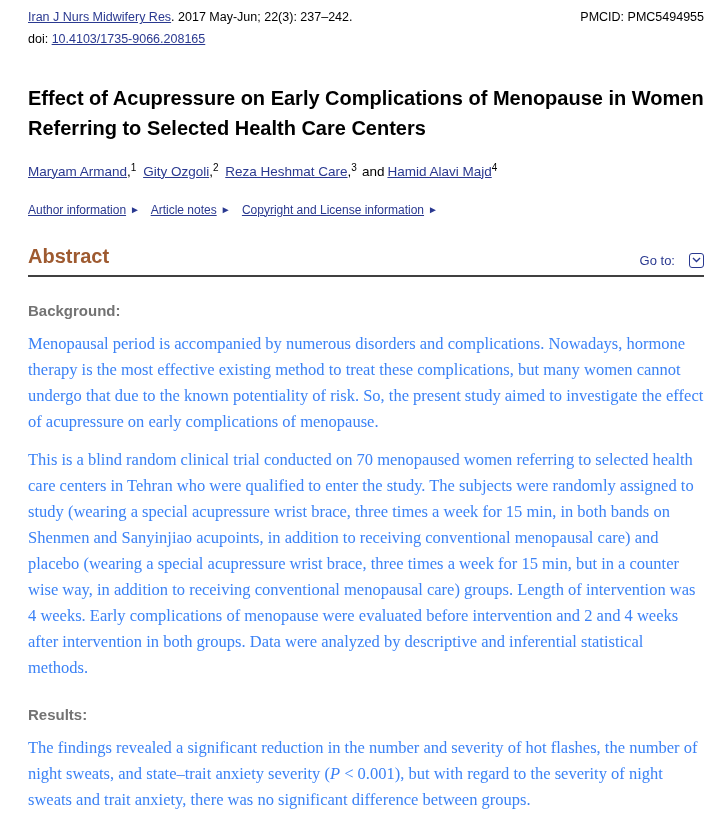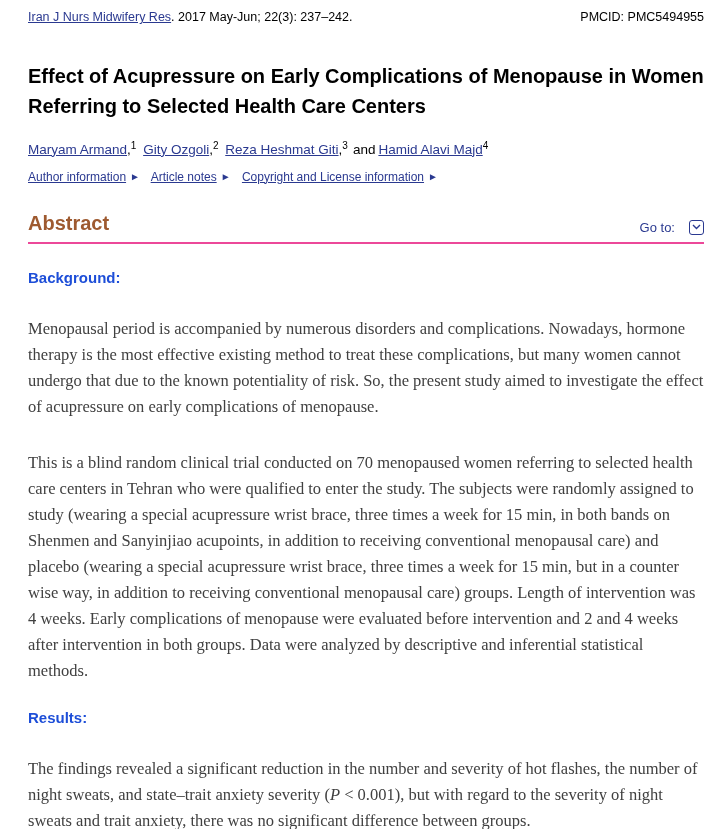--- a/index.html
+++ b/index.html
@@ -40,38 +40,38 @@
   }
 
   
   .authors { margin-top: 15px; font-size: 13.5px; line-height: 17px; }
   .authors sup { font-size: 10px; color: #000; }
   .author-sep { color: #000; }
   .author-connector { margin: 0 3px 0 5px; text-align: center; }
   .author + .author { margin-left: 3px; }
 
   
-  .author-nav { margin-top: 12px; font-size: 12px; line-height: 15px; }
+  .author-nav { margin-top: 23px; font-size: 12px; line-height: 15px; }
   .author-nav a.link { margin-right: 4px; }
   .tri-icon {
     color: #2a3990;
     font-size: 10px;
     margin-right: 8px;
     display: inline-block;
     transform: translateY(-1px);
   }
 
   
   .abstract-bar {
     display: flex;
     justify-content: space-between;
     align-items: flex-end;
     margin-top: 27px;
     padding-bottom: 7px;
-    border-bottom: 2px solid #ec4899;
+    border-bottom: 2px solid #404040;
   }
   h2.abstract-heading {
     margin: 0;
     font-size: 20px;
     font-weight: bold;
     color: #9e5a30;
   }
   .goto {
     display: inline-flex;
     align-items: center;
@@ -88,49 +88,52 @@
     display: inline-flex;
     align-items: center;
     justify-content: center;
   }
 
   
   h3.sec-heading {
     margin: 25px 0 0 0;
     font-size: 15px;
     font-weight: bold;
-    color: #1d4ed8;
+    color: #737373;
   }
   p.body-text {
-    margin: 30px 0 0 0;
+    margin: 12px 0 0 0;
     font-family: "Liberation Serif", serif;
     font-size: 16.5px;
     line-height: 26px;
-    color: #404040;
+    color: #3b82f6;
   }
   .p-ital { font-style: italic; }
 </style>
 </head>
 <body>
 
 <div class="page">
 
   <div class="cite-row">
     <div>
       <a class="link" href="#">Iran J Nurs Midwifery Res</a><span>. 2017 May-Jun; 22(3): 237–242.</span>
     </div>
     <div class="pmcid">PMCID: PMC5494955</div>
   </div>
+  <div class="doi-row">
+    <span>doi: </span><a class="link" href="#">10.4103/1735-9066.208165</a>
+  </div>
 
   <h1 class="title">Effect of Acupressure on Early Complications of Menopause in Women Referring to Selected Health Care Centers</h1>
 
   <div class="authors">
     <span class="author"><a class="link" href="#">Maryam Armand</a><span class="author-sep">,</span><sup>1</sup></span>
     <span class="author"><a class="link" href="#">Gity Ozgoli</a><span class="author-sep">,</span><sup>2</sup></span>
-    <span class="author"><a class="link" href="#">Reza Heshmat Giti</a><span class="author-sep">,</span><sup>3</sup></span><span class="author-connector">and</span><span class="author"><a class="link" href="#">Hamid Alavi Majd</a><span class="author-sep"></span><sup>4</sup></span>
+    <span class="author"><a class="link" href="#">Reza Heshmat Care</a><span class="author-sep">,</span><sup>3</sup></span><span class="author-connector">and</span><span class="author"><a class="link" href="#">Hamid Alavi Majd</a><span class="author-sep"></span><sup>4</sup></span>
   </div>
 
   <div class="author-nav">
     <a class="link" href="#">Author information</a><span class="tri-icon">►</span>
     <a class="link" href="#">Article notes</a><span class="tri-icon">►</span>
     <a class="link" href="#">Copyright and License information</a><span class="tri-icon">►</span>
   </div>
 
   <div class="abstract-bar">
     <h2 class="abstract-heading">Abstract</h2>

